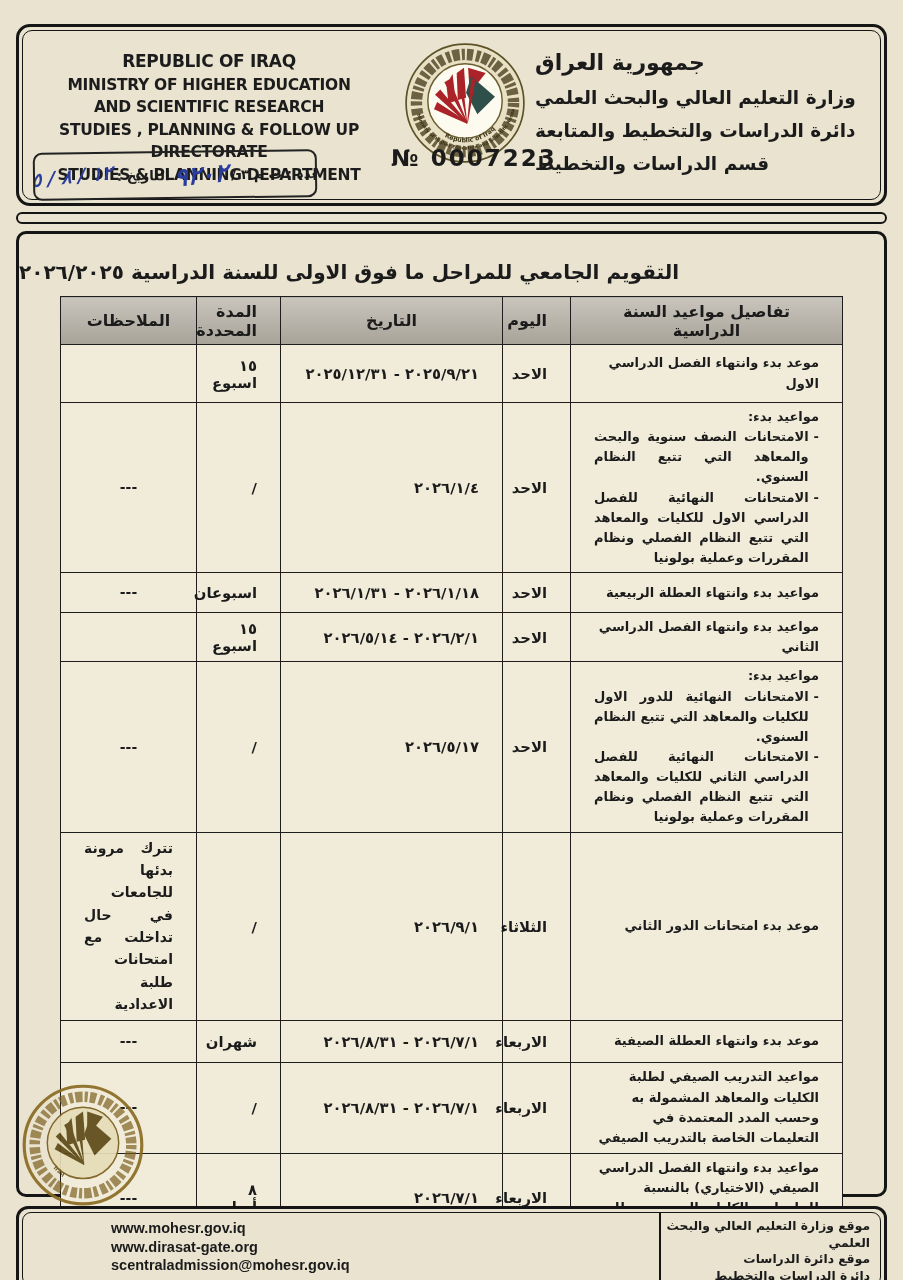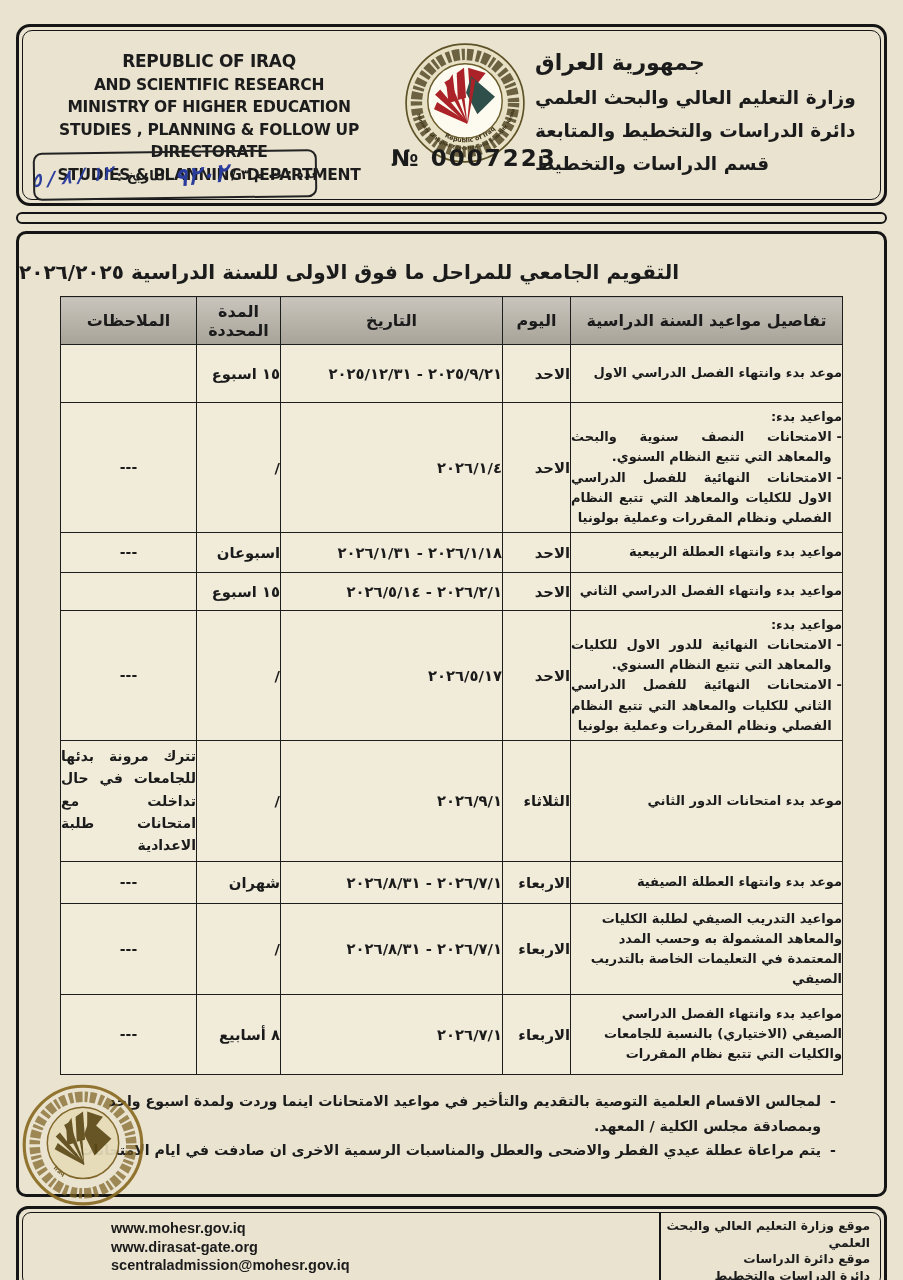--- a/index.html
+++ b/index.html
@@ -41,21 +41,21 @@
     font-size:23px;letter-spacing:2px;font-family:"DejaVu Sans",sans-serif;}
   
   .sep-bar{position:absolute;left:16px;top:212px;width:871px;height:12px;
     border:2.5px solid #151515;border-radius:8px;background:var(--paper);}
   
   .main-box{position:absolute;left:16px;top:231px;width:871px;height:966px;
     border:3px solid #151515;border-radius:10px;background:var(--paper);}
   .doc-title{margin-top:26px;text-align:left;font-weight:bold;font-size:20px;}
   table.cal{border-collapse:collapse;margin:12px auto 0 auto;width:782px;table-layout:fixed;}
   table.cal td,table.cal th{border:1.6px solid #1d1d1d;background:var(--paper-light);
-    font-weight:bold;vertical-align:middle;padding:4px 0;}
+    font-weight:bold;vertical-align:middle;padding:4px 23px;}
   table.cal th{background:linear-gradient(180deg,var(--header-gray-1),var(--header-gray-2));
     font-size:16px;height:48px;font-weight:bold;}
   .col-details{width:272px;} .col-day{width:68px;} .col-date{width:222px;}
   .col-duration{width:84px;} .col-notes{width:136px;}
   td.c-details{text-align:right;font-size:13px;line-height:1.55;padding-right:9px;}
   td.c-day,td.c-date,td.c-duration,td.c-notes{font-size:14.8px;}
   td.c-date{direction:rtl;}
   td.c-notes{font-size:14px;line-height:1.6;padding:4px 8px;text-align:center;}
   td.c-notes.justify{text-align:justify;text-align-last:right;}
   .bullet{display:flex;gap:5px;text-align:justify;}
@@ -80,22 +80,22 @@
   [data-interactable]{cursor:default;}
 </style>
 </head>
 <body>
 
 <div class="header-box box" data-interactable="false">
   <div class="header-inner" data-interactable="false">
     <div class="head-grid">
       <div class="en-block" data-interactable="false">
           <div data-interactable="false">REPUBLIC OF IRAQ</div>
+          <div data-interactable="false">MINISTRY OF HIGHER EDUCATION</div>
           <div data-interactable="false">AND SCIENTIFIC RESEARCH</div>
-          <div data-interactable="false">MINISTRY OF HIGHER EDUCATION</div>
           <div data-interactable="false">STUDIES , PLANNING &amp; FOLLOW UP DIRECTORATE</div>
           <div data-interactable="false">STUDIES &amp;  PLANNING DEPARTMENT</div>
         </div>
       <div class="logo-wrap" data-interactable="false">
         <svg id="logo-top" width="124" height="124" viewBox="0 0 120 120" data-interactable="false">
           <circle cx="60" cy="60" r="57" fill="#e8e1c6" stroke="#5d5126" stroke-width="1.6"></circle>
           <circle cx="60" cy="60" r="47" fill="none" stroke="#4c421f" stroke-width="11" stroke-dasharray="4 2 7 2 3 2 6 3" opacity="0.8"></circle>
           <circle cx="60" cy="58" r="36" fill="#fdfbef" stroke="#6b5d2e" stroke-width="1.4"></circle>
 
           <polygon points="42,42 48,32 51,58 44,60" fill="#ab2328"></polygon>

